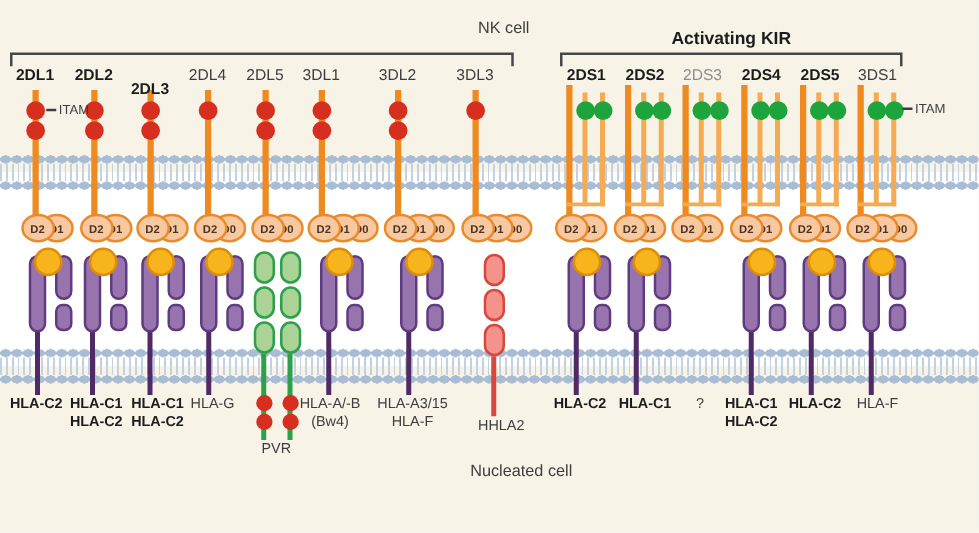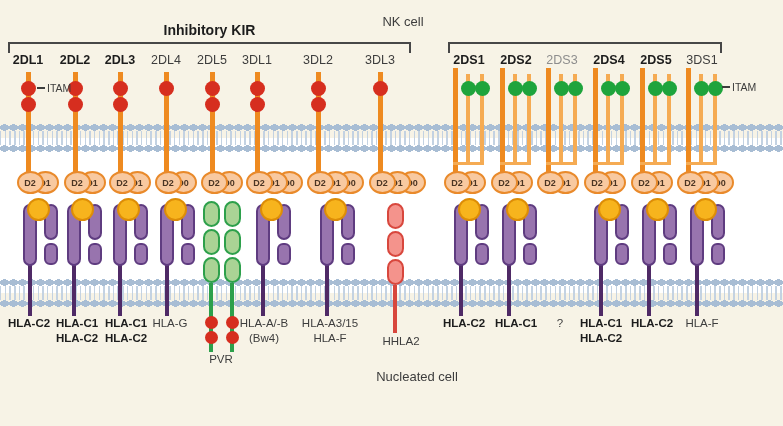--- a/index.html
+++ b/index.html
@@ -54,21 +54,21 @@
 
 <div id="stage" style="--bg_cell: #f7f3e6; --bg_outside: #ffffff; --stem: #ee8a20; --stem_light: #f5ab53; --itim: #d62e1f; --itam: #1ea43c; --domain_fill: #f8c9a0; --domain_stroke: #e98a2b; --mem: #a8bdd4; --mem_tail: #c3d2e2; --mhc_fill: #9874ae; --mhc_stroke: #5f3c80; --mhc_stem: #4f2a66; --peptide_fill: #f7b41d; --peptide_stroke: #dd8d07; --pvr_fill: #aad395; --pvr_stroke: #2da04b; --hhla2_fill: #f4938c; --hhla2_stroke: #d8473d; --text_dark: #1c1c1c; --text_regular: #3d3d3d; --text_dim: #8d8d8d; --bracket: #474747;">
   <div class="band band-top"></div>
   <div class="band band-mid"></div>
   <div class="band band-bottom"></div>
   <div class="membrane" id="mem1"></div>
   <div class="membrane" id="mem2"></div>
 
   <div class="bracket" id="brk-inh" style="left: 8px; width: 403px; top: 42px;"></div>
   <div class="bracket" id="brk-act" style="left: 448px; width: 274px; top: 42px;"></div>
-  <div class="group-title" id="title-inh" style="left: 8px; width: 403px; top: 22px;">Inhibitory KIR</div>
+  <div class="group-title" id="title-act" style="left: 448px; width: 274px; top: 22px;">Activating KIR</div>
 
   <div class="cell-label" id="nk-label">NK cell</div>
   <div class="cell-label" id="nucleated-label">Nucleated cell</div>
 
   <div class="motif-annot" id="itim-annot">
     <span class="annot-dash"></span>
     <span>ITAM</span>
   </div>
   <div class="motif-annot" id="itam-annot">
     <span class="annot-dash"></span>
@@ -103,21 +103,21 @@
         <div class="mhc-part" style="left: 67px; top: 204px; width: 14px; height: 62px; border-radius: 7px;"></div>
         <div class="mhc-part" style="left: 88px; top: 204px; width: 14px; height: 36px; border-radius: 7px;"></div>
         <div class="mhc-part" style="left: 88px; top: 243px; width: 14px; height: 22px; border-radius: 6px;"></div>
         <div class="peptide" style="left: 71px; top: 198px;"></div>
         <div class="lig-name b" style="left: 77px; top: 316px;">
           <div>HLA-C1</div>
           <div>HLA-C2</div>
         </div>
       </div>
       <div>
-        <div class="kir-name b" style="left: 120px; top: 53px; text-align: center;">2DL3</div>
+        <div class="kir-name b" style="left: 120px; top: 64px; text-align: center;">2DL3</div>
         <div class="stem" style="left: 117.5px; top: 72px; width: 5px; height: 108px;"></div>
         <div class="motif itim-c" style="left: 112.5px; top: 80.5px;"></div>
         <div class="motif itim-c" style="left: 112.5px; top: 97px;"></div>
         <div class="domain" style="left: 108.5px; top: 171px; z-index: 20;">D2</div>
         <div class="domain" style="left: 123.5px; top: 171px; z-index: 19;">D1</div>
         <div class="lig-stem" style="left: 118px; top: 260px; width: 4px; height: 56px; background: var(--mhc_stem);"></div>
         <div class="mhc-part" style="left: 113px; top: 204px; width: 14px; height: 62px; border-radius: 7px;"></div>
         <div class="mhc-part" style="left: 134px; top: 204px; width: 14px; height: 36px; border-radius: 7px;"></div>
         <div class="mhc-part" style="left: 134px; top: 243px; width: 14px; height: 22px; border-radius: 6px;"></div>
         <div class="peptide" style="left: 117px; top: 198px;"></div>

